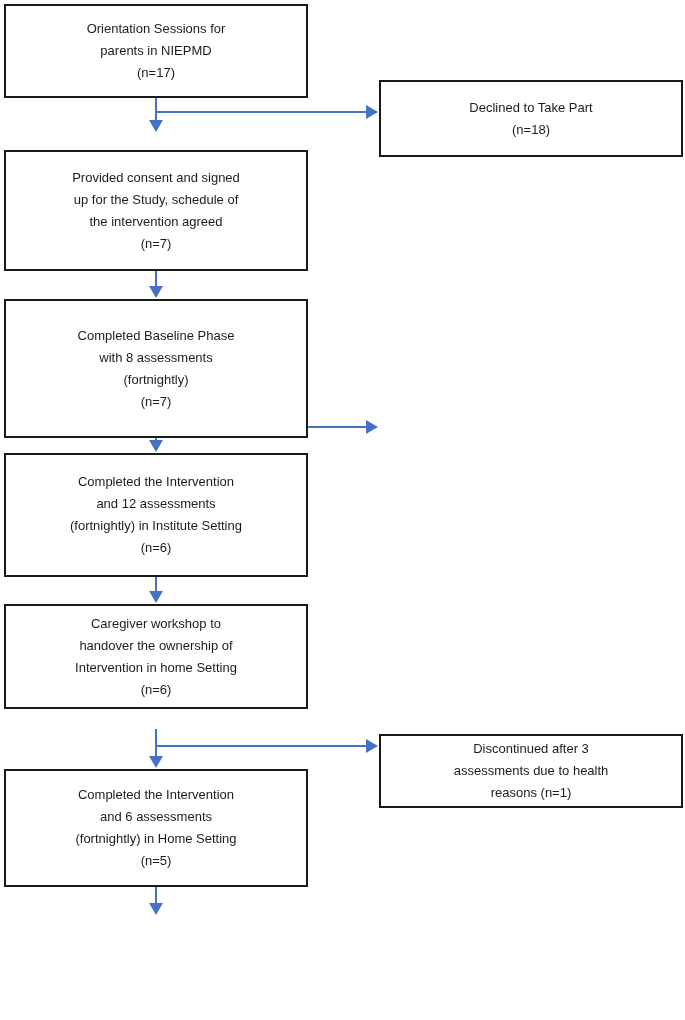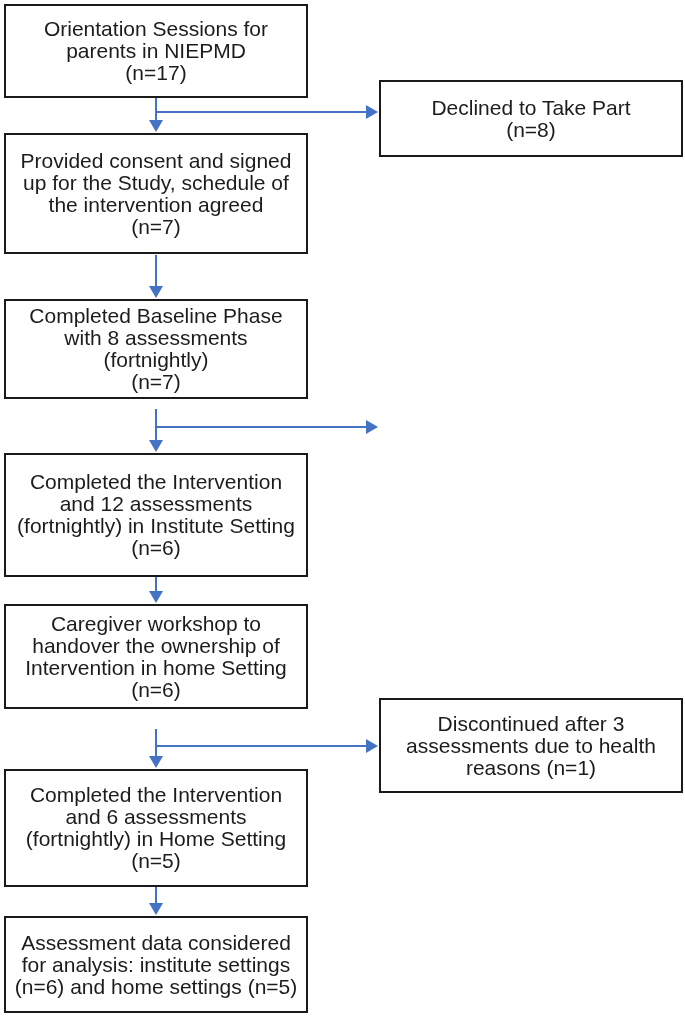--- a/index.html
+++ b/index.html
@@ -24,21 +24,21 @@
     align-items: center;
     justify-content: center;
     text-align: center;
     padding: 4px 6px;
     z-index: 2;
   }
   .flow-box.main { left: 4px;   width: 304px; }
   .flow-box.side { left: 379px; width: 304px; }
   .box-text {
     white-space: pre-line;
-    font-size: 21px;
+    font-size: 13px;
     line-height: 22px;
     color: var(--text-color, #1c1c1c);
   }
   svg.arrows {
     position: absolute;
     left: 0;
     top: 0;
     z-index: 1;
   }
   svg.arrows line {
@@ -70,28 +70,28 @@
     <line x1="155" y1="746" x2="376" y2="746" marker-end="url(#arrowhead)"></line>
     <line x1="156" y1="887" x2="156" y2="913" marker-end="url(#arrowhead)"></line>
   </svg>
 
   <div class="flow-box main" style="top:4px;height:94px">
     <span class="box-text">Orientation Sessions for
 parents in NIEPMD
 (n=17)</span>
   </div>
 
-  <div class="flow-box main" style="top:133px;height:121px">
+  <div class="flow-box main" style="top:150px;height:121px">
     <span class="box-text">Provided consent and signed
 up for the Study, schedule of
 the intervention agreed
 (n=7)</span>
   </div>
 
-  <div class="flow-box main" style="top:299px;height:100px">
+  <div class="flow-box main" style="top:299px;height:139px">
     <span class="box-text">Completed Baseline Phase
 with 8 assessments
 (fortnightly)
 (n=7)</span>
   </div>
 
   <div class="flow-box main" style="top:453px;height:124px">
     <span class="box-text">Completed the Intervention
 and 12 assessments
 (fortnightly) in Institute Setting
@@ -105,31 +105,26 @@
 (n=6)</span>
   </div>
 
   <div class="flow-box main" style="top:769px;height:118px">
     <span class="box-text">Completed the Intervention
 and 6 assessments
 (fortnightly) in Home Setting
 (n=5)</span>
   </div>
 
-  <div class="flow-box main" style="top:916px;height:97px">
-    <span class="box-text">Assessment data considered
-for analysis: institute settings
-(n=6) and home settings (n=5)</span>
-  </div>
 
   <div class="flow-box side" style="top:80px;height:77px">
     <span class="box-text">Declined to Take Part
-(n=8)</span>
+(n=18)</span>
   </div>
 
 
-  <div class="flow-box side" style="top:698px;height:95px">
+  <div class="flow-box side" style="top:734px;height:74px">
     <span class="box-text">Discontinued after 3
 assessments due to health
 reasons (n=1)</span>
   </div>
 
 </div>
 
 </body></html>

